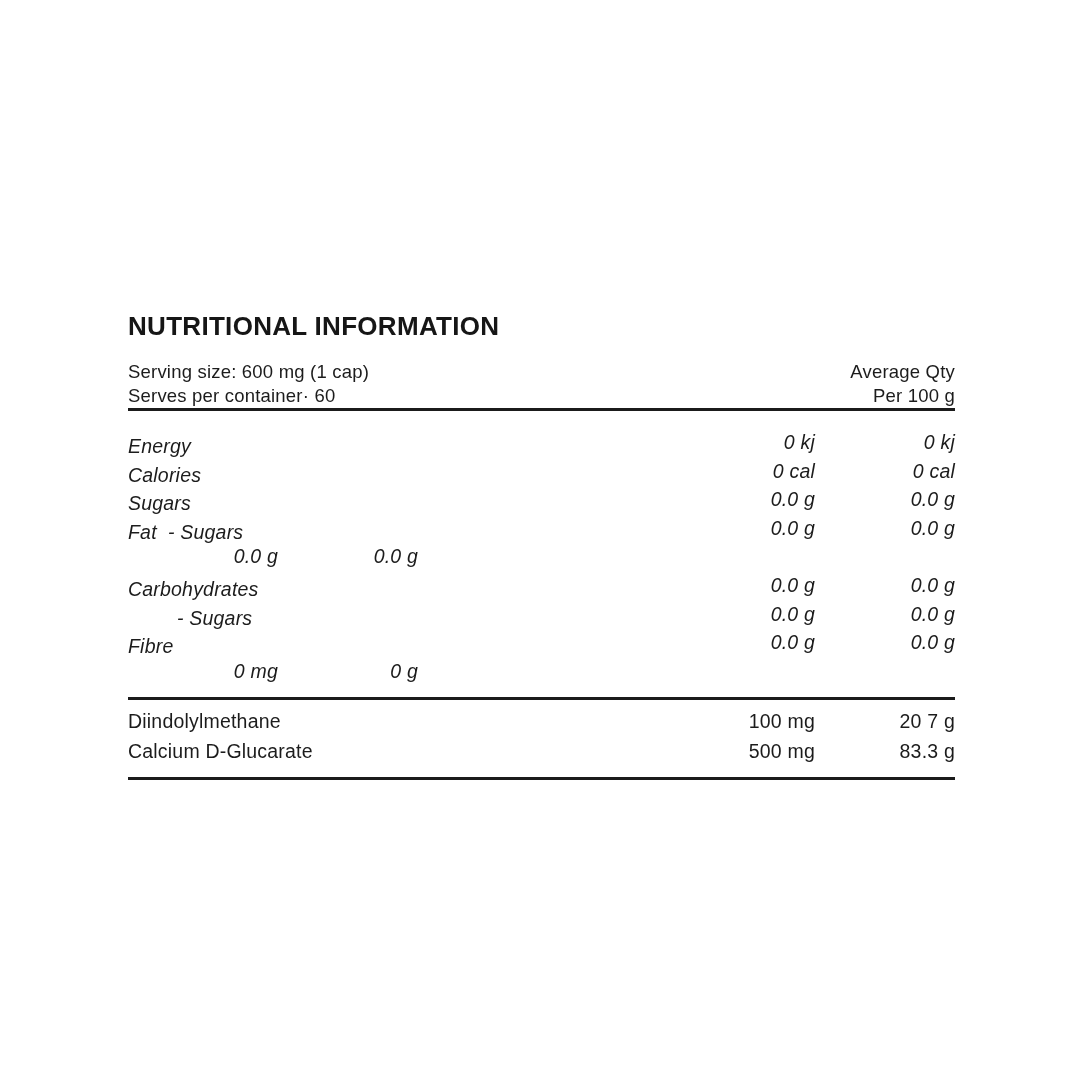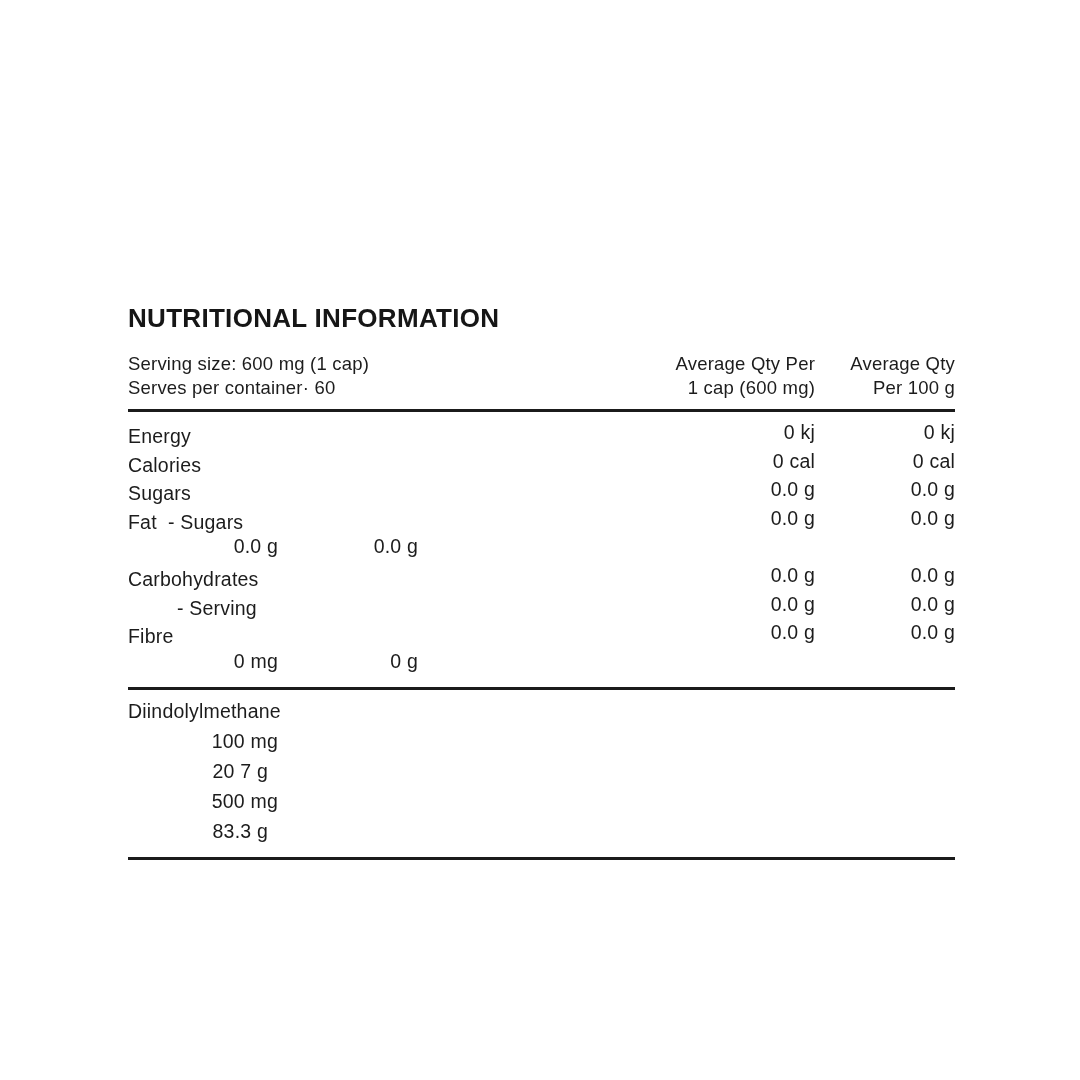--- a/index.html
+++ b/index.html
@@ -19,48 +19,48 @@
     position: absolute;
     left: 128px;
     top: 303px;
     width: 827px;
   }
   .title {
     font-size: 26px;
     font-weight: bold;
     letter-spacing: 0.3px;
     line-height: 30px;
-    margin: 0 0 19px 0;
+    margin: 8px 0 19px 0;
     color: #161616;
   }
   .head {
     display: flex;
     align-items: flex-start;
     font-size: 18.5px;
     line-height: 24px;
     letter-spacing: 0.2px;
-    margin-bottom: 9px;
   }
   .serving {
     flex: 1;
   }
   .colhead {
     text-align: right;
     white-space: nowrap;
   }
   .colhead.c1 { width: 168px; }
   .colhead.c2 { width: 140px; }
   .rule {
     border: none;
     border-top: 3px solid #1b1b1b;
     margin: 0;
   }
   .rows {
-    padding-top: 10px;
+    padding-top: 21px;
     padding-bottom: 8px;
+    font-style: italic;
   }
   .row {
     display: flex;
     align-items: baseline;
     font-size: 19.5px;
     line-height: 28.6px;
     letter-spacing: 0.2px;
   }
   .row .label {
     flex: 1;
@@ -82,38 +82,33 @@
   .rows .val1, .rows .val2 {
     position: relative;
     top: -4px;
   }
   .actives {
     padding-top: 6px;
     padding-bottom: 11px;
   }
   .actives .row {
     line-height: 30px;
-    flex-direction: column;
   }
 </style>
 </head>
 <body>
 
 <div class="panel">
 
   <h1 class="title">NUTRITIONAL INFORMATION</h1>
 
   <div class="head">
     <div class="serving">
       <div>Serving size: 600 mg (1 cap)</div>
       <div>Serves per container· 60</div>
-    </div>
-    <div class="colhead c1">
-      <div>Average Qty Per</div>
-      <div>1 cap (600 mg)</div>
     </div>
     <div class="colhead c2">
       <div>Average Qty</div>
       <div>Per 100 g</div>
     </div>
   </div>
 
   <hr class="rule">
 
   <div class="rows">
@@ -140,21 +135,21 @@
     <div class="row">
       <span class="val1">0.0 g</span>
       <span class="val2">0.0 g</span>
     </div>
     <div class="row">
       <span class="label">Carbohydrates</span>
       <span class="val1">0.0 g</span>
       <span class="val2">0.0 g</span>
     </div>
     <div class="row">
-      <span class="label indent">- Serving</span>
+      <span class="label indent">- Sugars</span>
       <span class="val1">0.0 g</span>
       <span class="val2">0.0 g</span>
     </div>
     <div class="row">
       <span class="label">Fibre</span>
       <span class="val1">0.0 g</span>
       <span class="val2">0.0 g</span>
     </div>
     <div class="row">
       <span class="val1">0 mg</span>
@@ -164,20 +159,21 @@
 
   <hr class="rule">
 
   <div class="actives">
     <div class="row">
       <span class="label">Diindolylmethane</span>
       <span class="val1">100 mg</span>
       <span class="val2">20 7 g</span>
     </div>
     <div class="row">
+      <span class="label">Calcium D-Glucarate</span>
       <span class="val1">500 mg</span>
       <span class="val2">83.3 g</span>
     </div>
   </div>
 
   <hr class="rule">
 
 </div>
 
 </body></html>

